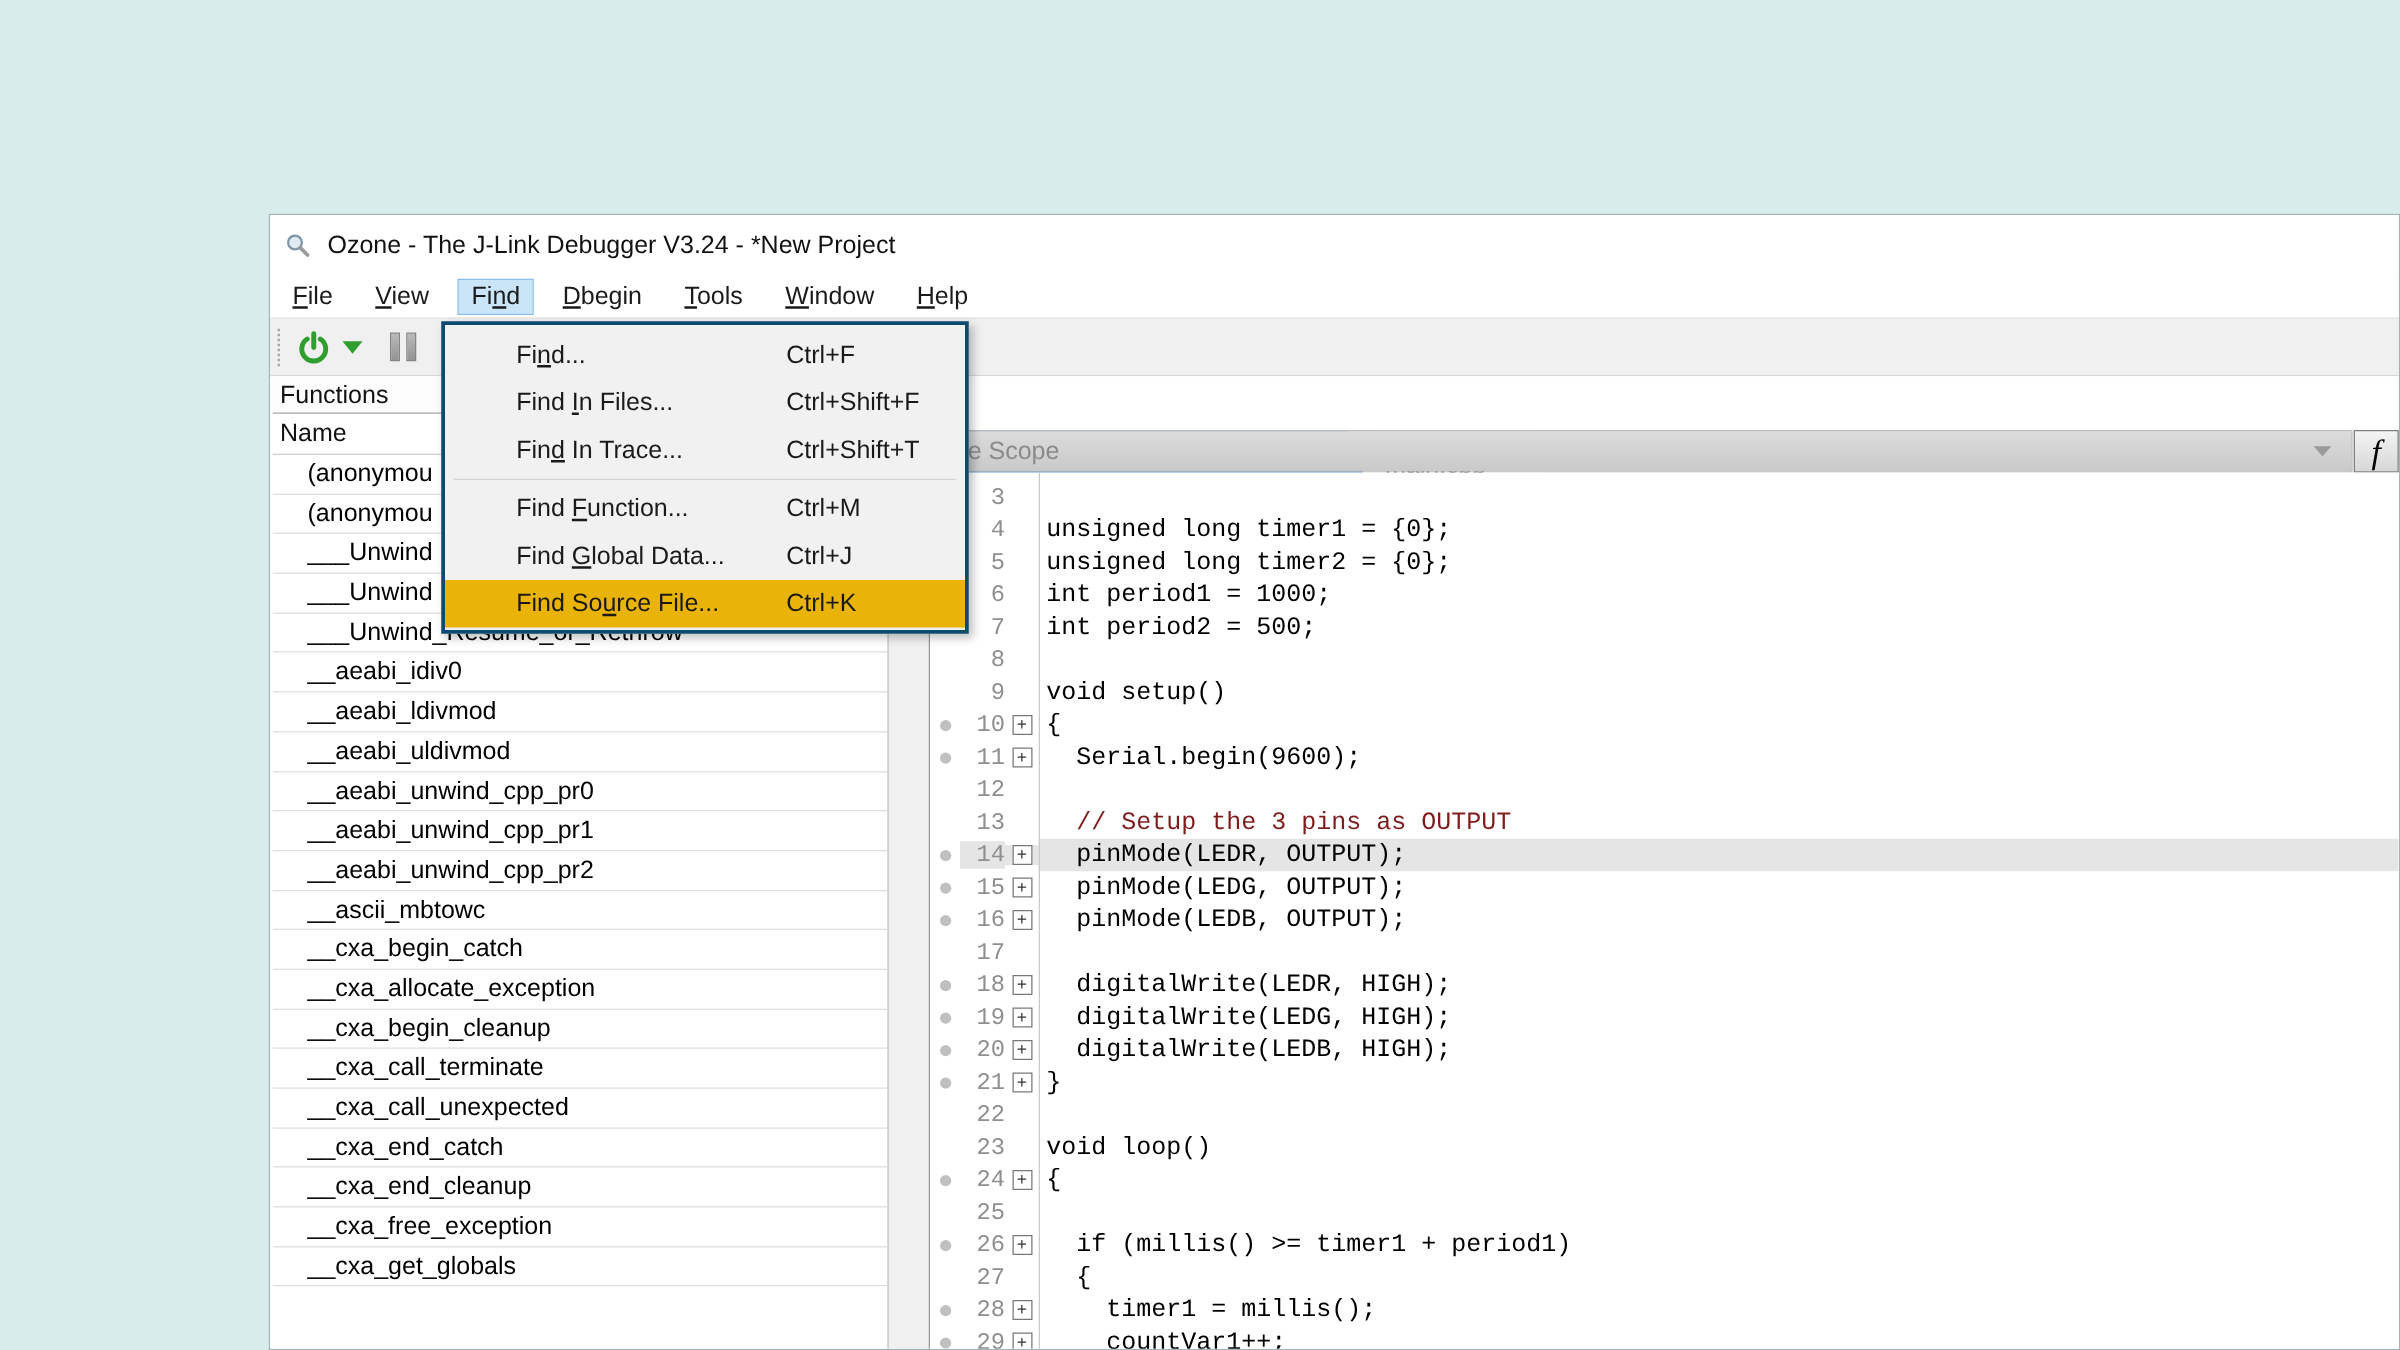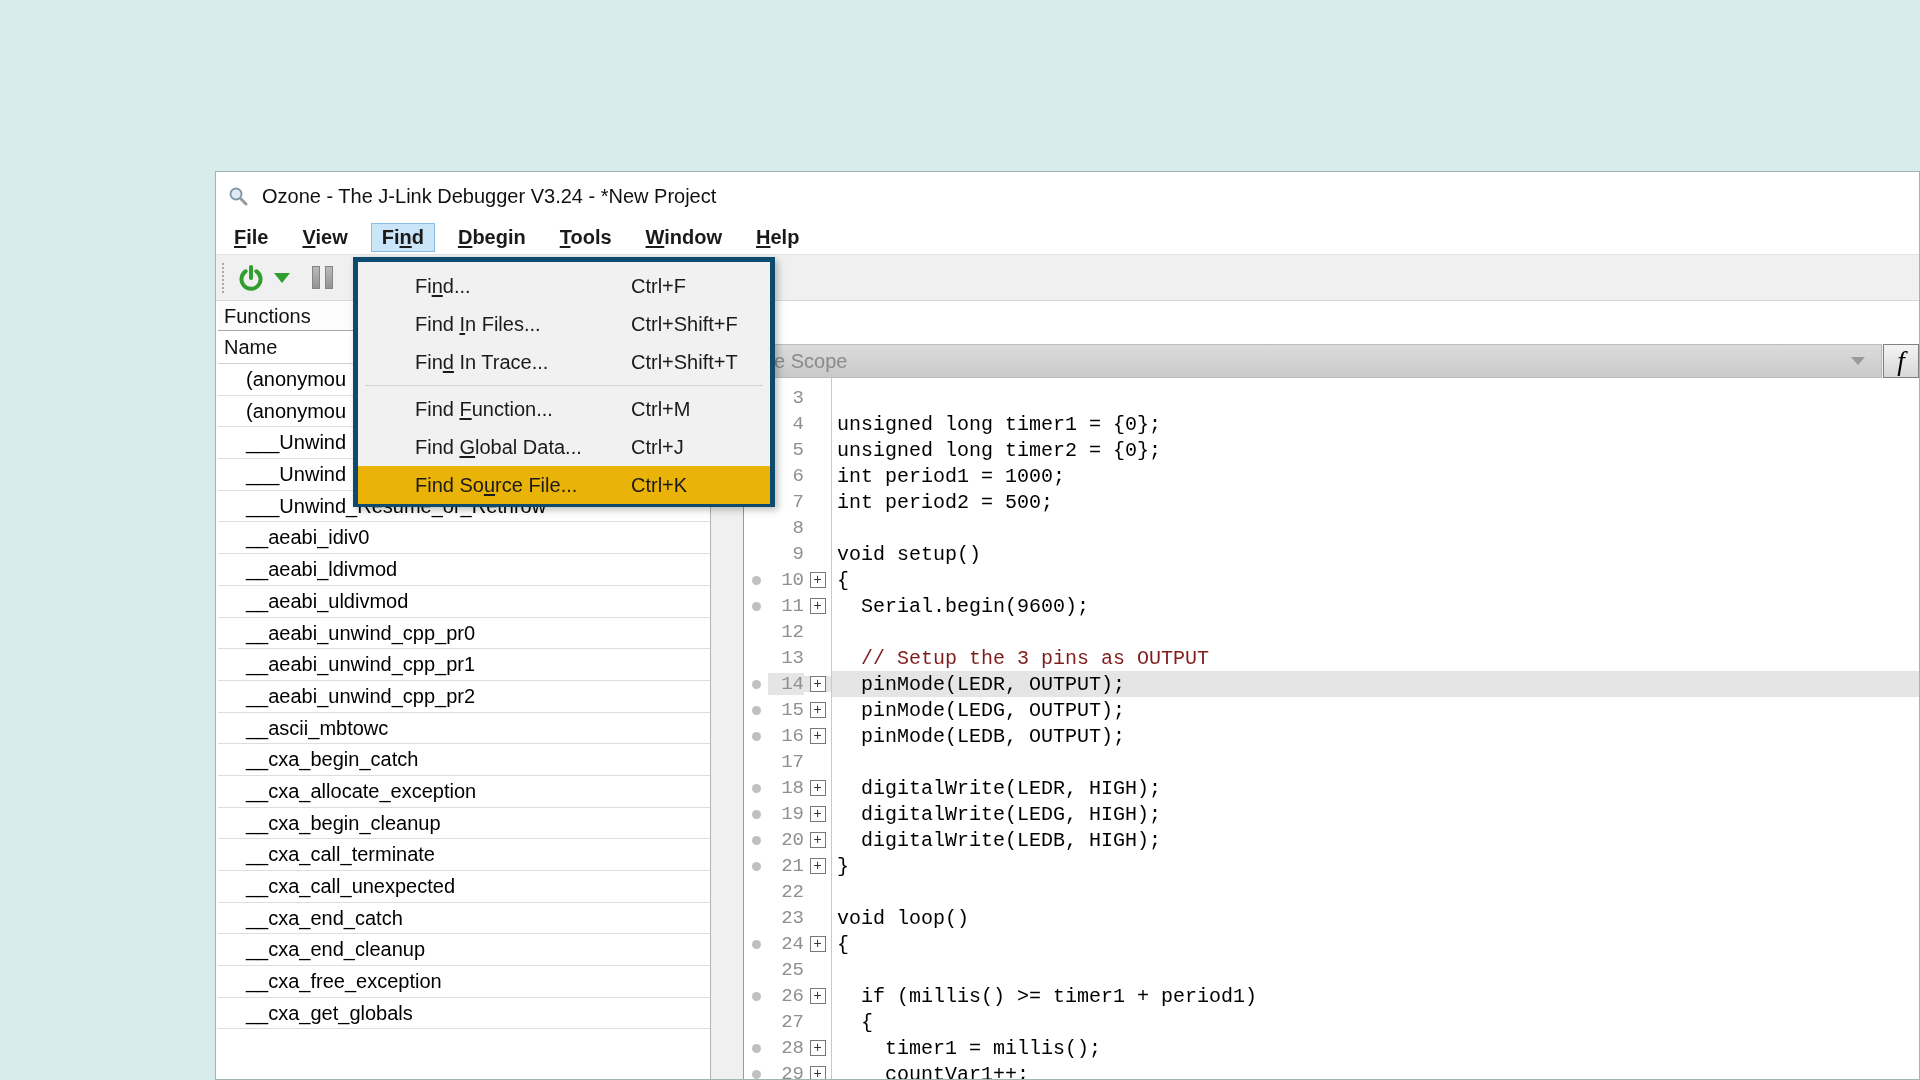--- a/index.html
+++ b/index.html
@@ -8,21 +8,21 @@
 
   
   .window { position:absolute; left:215px; top:171px; right:0; bottom:0;
             background:#fff; border:1px solid #9fb6b6; }
 
   .titlebar { position:absolute; left:0; top:0; right:0; height:49px; background:#fff;
               display:flex; align-items:center; padding-left:12px; gap:12px; }
   .titlebar .title { font-size:20px; color:#111; }
 
   .menubar { position:absolute; left:0; top:49px; right:0; height:33px; background:#fff;
-             display:flex; align-items:center; padding-left:8px; gap:14px; font-size:20px; color:#1a1a1a;font-weight:bold; }
+             display:flex; align-items:center; padding-left:8px; gap:14px; font-size:20px; color:#1a1a1a; }
   .menu-top { padding:2px 10px; white-space:nowrap; }
   .menu-top.active { background:#cae4f8; outline:1px solid #88bde8; }
   .u { text-decoration:underline; text-underline-offset:2px; }
 
   .toolbar { position:absolute; left:0; top:82px; right:0; height:47px; background:#f0f0f0;
              border-top:1px solid #e6e6e6; border-bottom:1px solid #d8d8d8;
              display:flex; align-items:center; padding-left:6px; }
   .grip { width:4px; height:30px; border-left:2px dotted #a8a8a8; margin-right:10px; }
   .power-btn { width:30px; height:30px; display:flex; align-items:center; justify-content:center; }
   .drop-arrow { width:0; height:0; border-left:8px solid transparent; border-right:8px solid transparent;
@@ -83,21 +83,21 @@
   .expand-box { width:16px; height:16px; border:1px solid #787878; background:#fff;
                 font-size:14px; line-height:13px; text-align:center; color:#333;
                 font-family:"Liberation Sans",sans-serif; }
   .text-cell { flex:1; white-space:pre; padding-left:6px; color:#000; height:100%;
                display:flex; align-items:center; }
   .code-row.hl .num-cell, .code-row.hl .box-cell, .code-row.hl .text-cell { background:#e5e5e5; }
   .code-row.comment .text-cell { color:#7f1d1d; }
 
   
   .dropdown { position:absolute; left:353px; top:257px; width:422px; height:250px;
-              background:#f1f1f1; border:5px solid #0c4a6e; box-shadow:3px 3px 7px rgba(0,0,0,.25);
+              background:#f1f1f1; border:3px solid #0c4a6e; box-shadow:3px 3px 7px rgba(0,0,0,.25);
               z-index:40; padding-top:5px;text-align:center; }
   .menu-item { height:38px; display:flex; align-items:center; padding-left:57px;
                font-size:20px; color:#1a1a1a; position:relative; white-space:nowrap; }
   .menu-item .shortcut { position:absolute; left:273px; }
   .menu-item.hl { background:#eab308; }
   .menu-sep { height:1px; background:#d4d4d4; margin:4px 7px; }
 
   
   svg { display:block; }
 </style>

